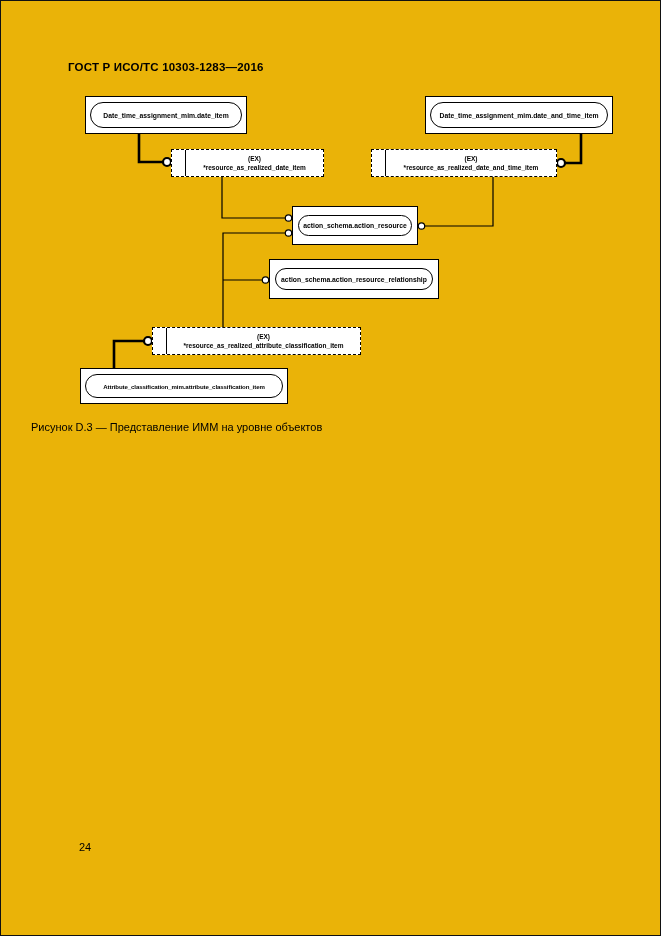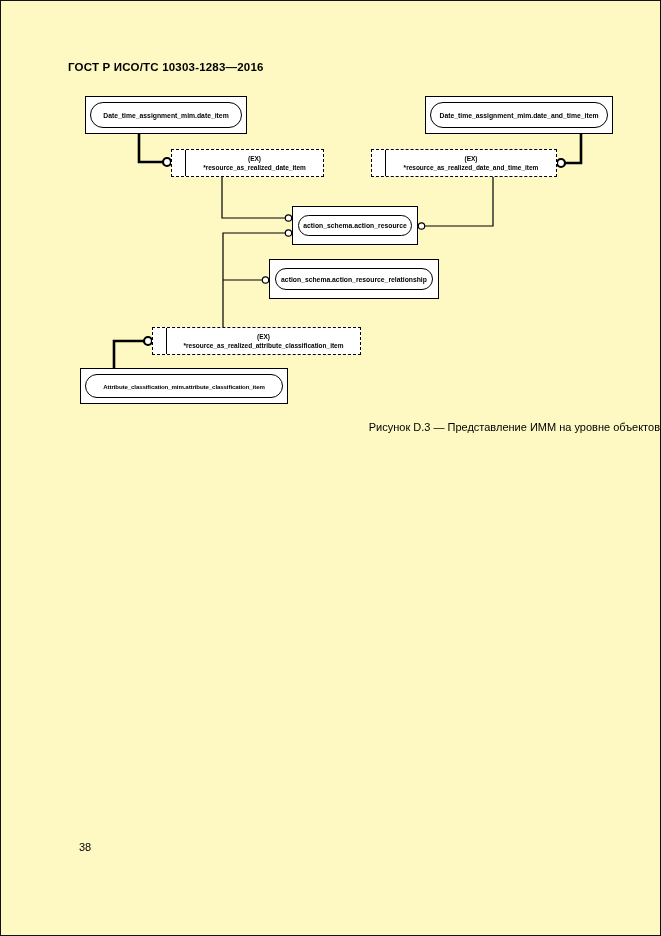--- a/index.html
+++ b/index.html
@@ -1,19 +1,19 @@
 <!DOCTYPE html>
 <html><head>
 <meta charset="utf-8">
 <style>
   html,body{margin:0;padding:0;background:#e8e8e8;}
   .page{
     position:relative;
     width:661px;height:936px;
-    background:#fef9c3;
+    background:#eab308;
     border:1px solid #111;
     box-sizing:border-box;
     font-family:"Liberation Sans", sans-serif;
     color:#000;
     overflow:hidden;
   }
   .doc-header{
     position:absolute;left:67px;top:60px;
     font-size:11.5px;font-weight:bold;letter-spacing:.2px;
     white-space:nowrap;
@@ -39,21 +39,21 @@
   .iref-text{
     position:absolute;left:16px;right:2px;top:0;bottom:0;
     display:flex;flex-direction:column;align-items:center;justify-content:center;
     line-height:9px;font-weight:bold;white-space:nowrap;
   }
   .iref-marker{font-size:6.5px;}
   .iref-label{font-size:6.5px;}
 
   .caption{
     position:absolute;left:30px;right:0;top:419px;
-    text-align:right;font-size:11px;line-height:15.5px;
+    text-align:left;font-size:11px;line-height:15.5px;
   }
   .page-number{
     position:absolute;left:78px;top:840px;
     font-size:11px;
   }
 </style>
 </head>
 <body>
 
 <div class="page">
@@ -124,15 +124,15 @@
     <div class="entity" style="left:79px;top:367px;width:208px;height:36px">
       <div class="stadium long">Attribute_classification_mim.attribute_classification_item</div>
     </div>
 
   </div>
 
   <div class="caption">
     <div>Рисунок D.3 — Представление ИММ на уровне объектов</div>
   </div>
 
-  <div class="page-number">38</div>
+  <div class="page-number">24</div>
 
 </div>
 
 </body></html>

